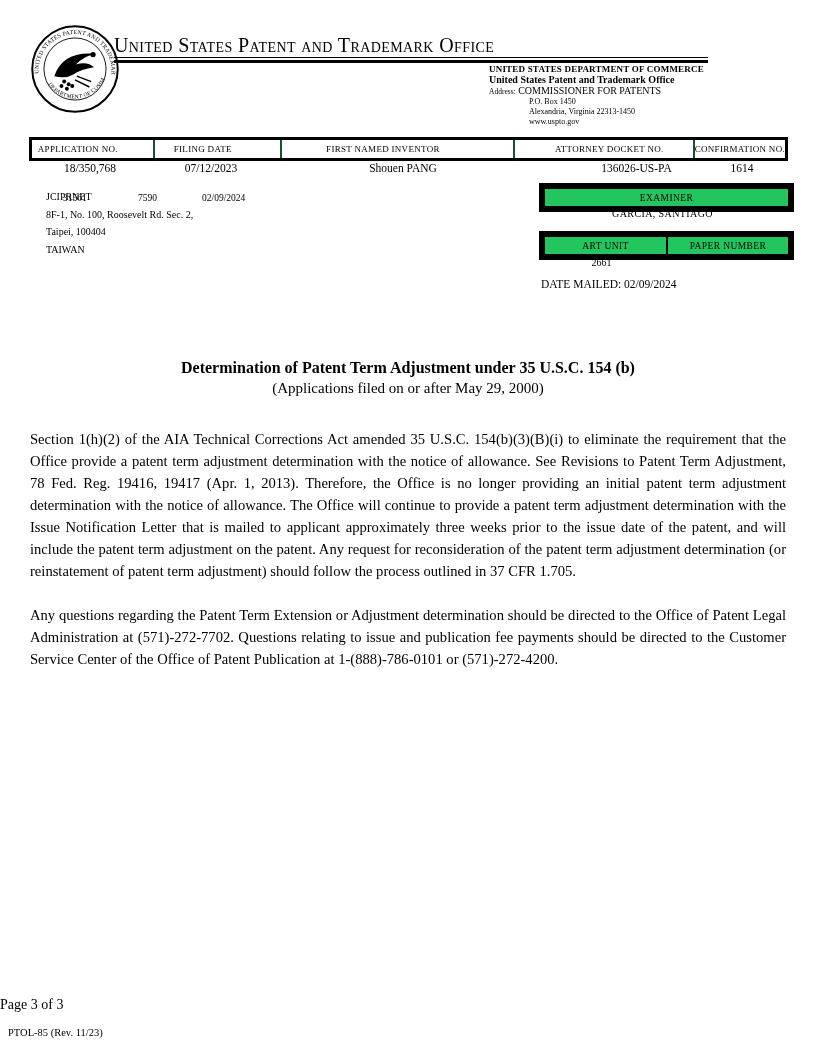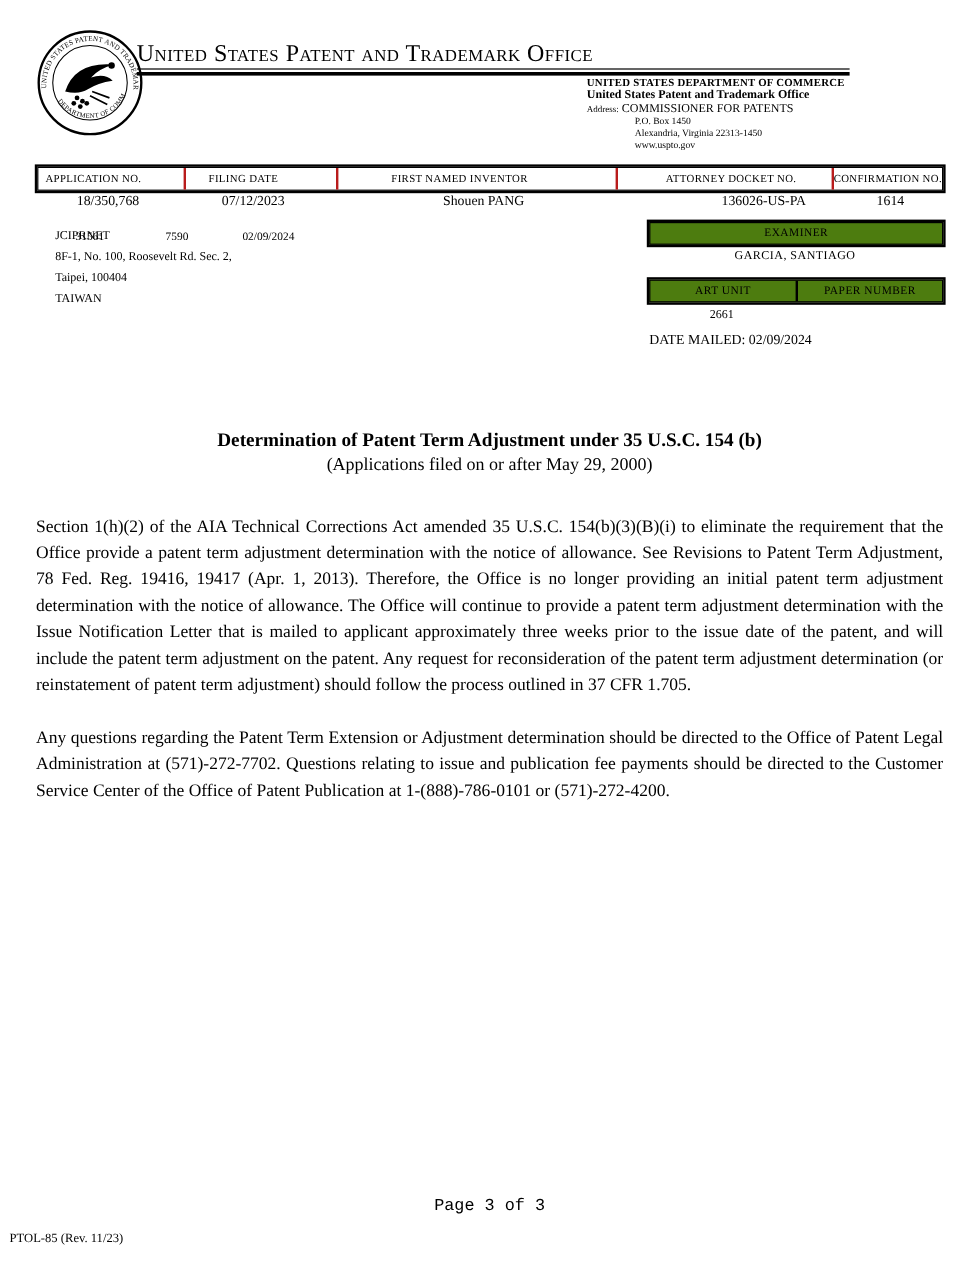--- a/index.html
+++ b/index.html
@@ -25,34 +25,34 @@
   
   .app-table {
     position:absolute; left:31px; top:139px; width:753px; height:18px;
     display:flex; border:1px solid #000; outline:2px solid #000; outline-offset:0px;
     background:#fff;
   }
   .app-table .cell {
     display:flex; align-items:center; justify-content:center;
     font-size:9px; letter-spacing:0.3px; white-space:nowrap;
   }
-  .app-table .cell + .cell { border-left:2px solid #b91c1c;margin-left:29px; }
+  .app-table .cell + .cell { border-left:2px solid #14532d;margin-left:29px; }
   .c1{width:118px;} .c2{width:124px;} .c3{width:260px;} .c4{width:127px;padding-left:40px;} .c5{flex:1;}
   .app-values { position:absolute; left:31px; top:162px; width:753px; display:flex; }
   .app-values .cell {
     display:flex; align-items:center; justify-content:center;
     font-size:11.5px; white-space:nowrap;
   }
   
   .corr-codes { position:absolute; left:0; top:193px; width:400px; height:12px; font-size:9.5px; }
   .corr-codes span { position:absolute; }
   .cc-customer { left:63px;text-align:center; } .cc-code { left:138px; } .cc-date { left:202px; }
   .corr-addr { position:absolute; left:46px; top:188px; font-size:10px; line-height:17.5px; }
   
-  .boxed { border:1px solid #000000; outline:2px solid #000; outline-offset:0px; background:#4d7c0f; }
+  .boxed { border:4px solid #000000; outline:2px solid #000; outline-offset:0px; background:#22c55e; }
   .examiner-box {
     position:absolute; left:541px; top:185px; width:243px; height:17px;
     display:flex; align-items:center; justify-content:center;
     font-size:9.5px; letter-spacing:0.4px;
   }
   .examiner-name {
     position:absolute; left:541px; top:208px; width:243px; text-align:center;
     font-size:10px; letter-spacing:0.4px;
   }
   .art-box {
@@ -64,21 +64,21 @@
   }
   .art-box .a1 { width:121px; } .art-box .a2 { flex:1; border-left:2px solid #000; }
   .art-unit-value { position:absolute; left:541px; top:257px; width:121px; text-align:center; font-size:10px; }
   .date-mailed { position:absolute; left:541px; top:278px; font-size:11.5px; }
   
   .notice-title { position:absolute; left:0; top:359px; width:100%; text-align:center; font-weight:bold; font-size:16px; }
   .notice-subtitle { position:absolute; left:0; top:380px; width:100%; text-align:center; font-size:15px; }
   .body-text { position:absolute; left:30px; top:428px; width:756px; font-size:14.6px; line-height:22px; text-align:justify; }
   .body-text p { margin:0 0 22px 0; }
   
-  .page-number { position:absolute; left:0; top:997px; width:100%; text-align:center; font-size:14px;font-family:Liberation Mono, monospace; }
+  .page-number { position:absolute; left:0; top:997px; width:100%; text-align:left; font-size:14px; }
   .form-number { position:absolute; left:8px; top:1027px; font-size:10.5px; }
 </style>
 </head>
 <body>
 
 <div class="page">
 
   <svg class="seal" viewBox="0 0 100 100" xmlns="http://www.w3.org/2000/svg">
     <defs>
       <path id="sealTop" d="M 10,58 A 40.5,40.5 0 1 1 90,58" fill="none"></path>

